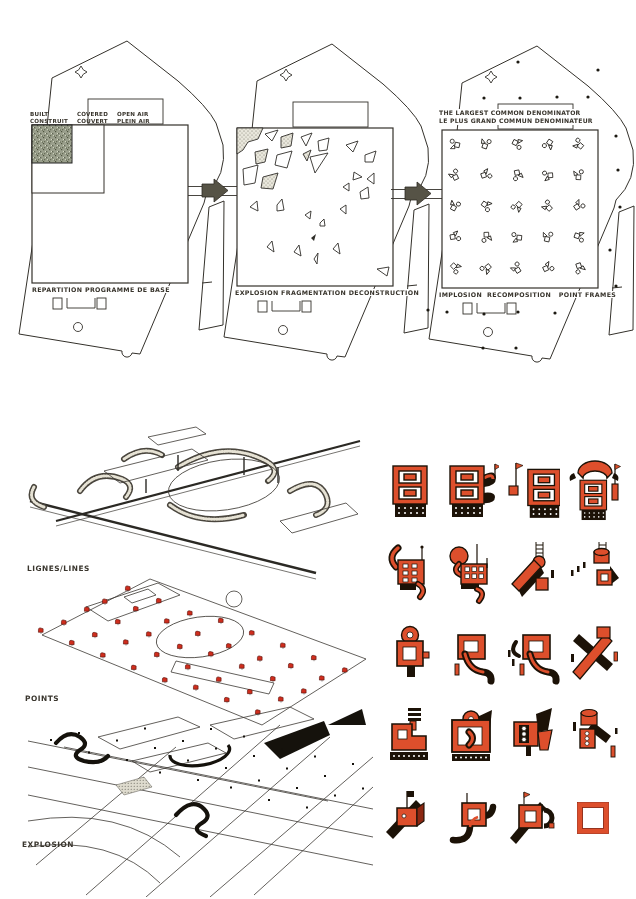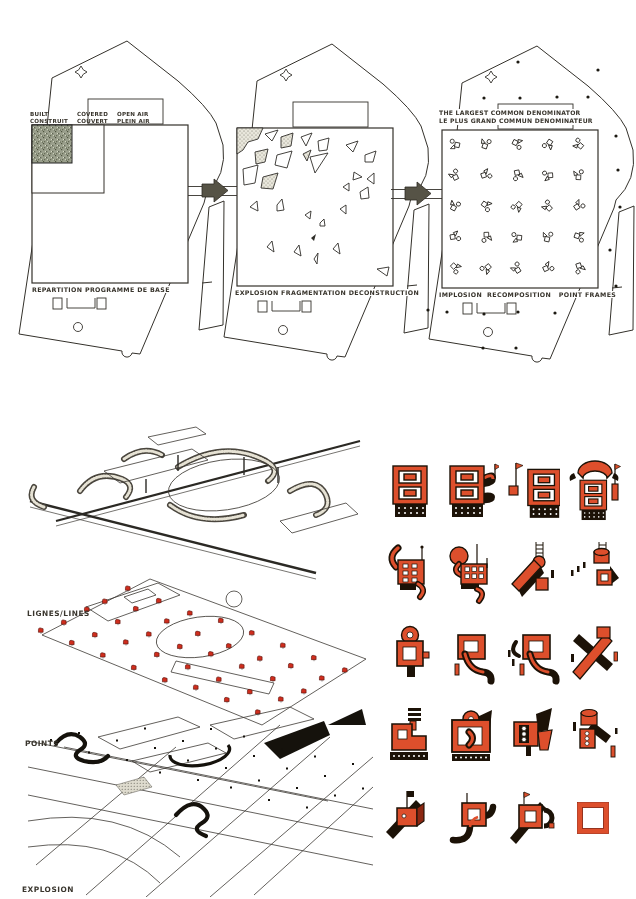--- a/index.html
+++ b/index.html
@@ -3,21 +3,21 @@
 <meta charset="utf-8">
 <style>
   html,body{margin:0;padding:0;background:#fff;}
   .page{position:relative;width:636px;height:899px;background:#fff;overflow:hidden;
         font-family:"DejaVu Sans",sans-serif;}
   .diagram{position:absolute;width:216px;height:330px;}
   .cap{position:absolute;font-weight:700;font-size:6.3px;letter-spacing:.35px;color:#38342c;
        white-space:pre;background:#fff;line-height:1.15;}
   .legend{position:absolute;display:flex;gap:9px;font-weight:700;font-size:5.6px;
           letter-spacing:.2px;color:#38342c;line-height:1.2;white-space:pre;}
-  .axon-label{position:absolute;font-weight:700;font-size:7.4px;letter-spacing:.5px;color:#3a362e;margin-top:45px;}
+  .axon-label{position:absolute;font-weight:700;font-size:7.4px;letter-spacing:.5px;color:#3a362e;}
   .title2{position:absolute;font-weight:700;font-size:6.1px;letter-spacing:.25px;color:#38342c;
           line-height:1.35;white-space:pre;background:#fff;}
   svg{display:block;}
   .outline{fill:none;stroke:#34312b;stroke-width:1;}
   .sq{fill:#fff;stroke:#34312b;stroke-width:1.2;}
   .thin{fill:none;stroke:#34312b;stroke-width:0.9;}
   .frag{fill:#fff;stroke:#2f2d28;stroke-width:0.9;}
   .frag.st{fill:url(#stip);}
   .rib{fill:none;stroke:#4a463e;stroke-width:6;stroke-linecap:round;}
   .ribd{fill:none;stroke:#e6e2d4;stroke-width:3;stroke-dasharray:1 1.6;stroke-linecap:round;}

